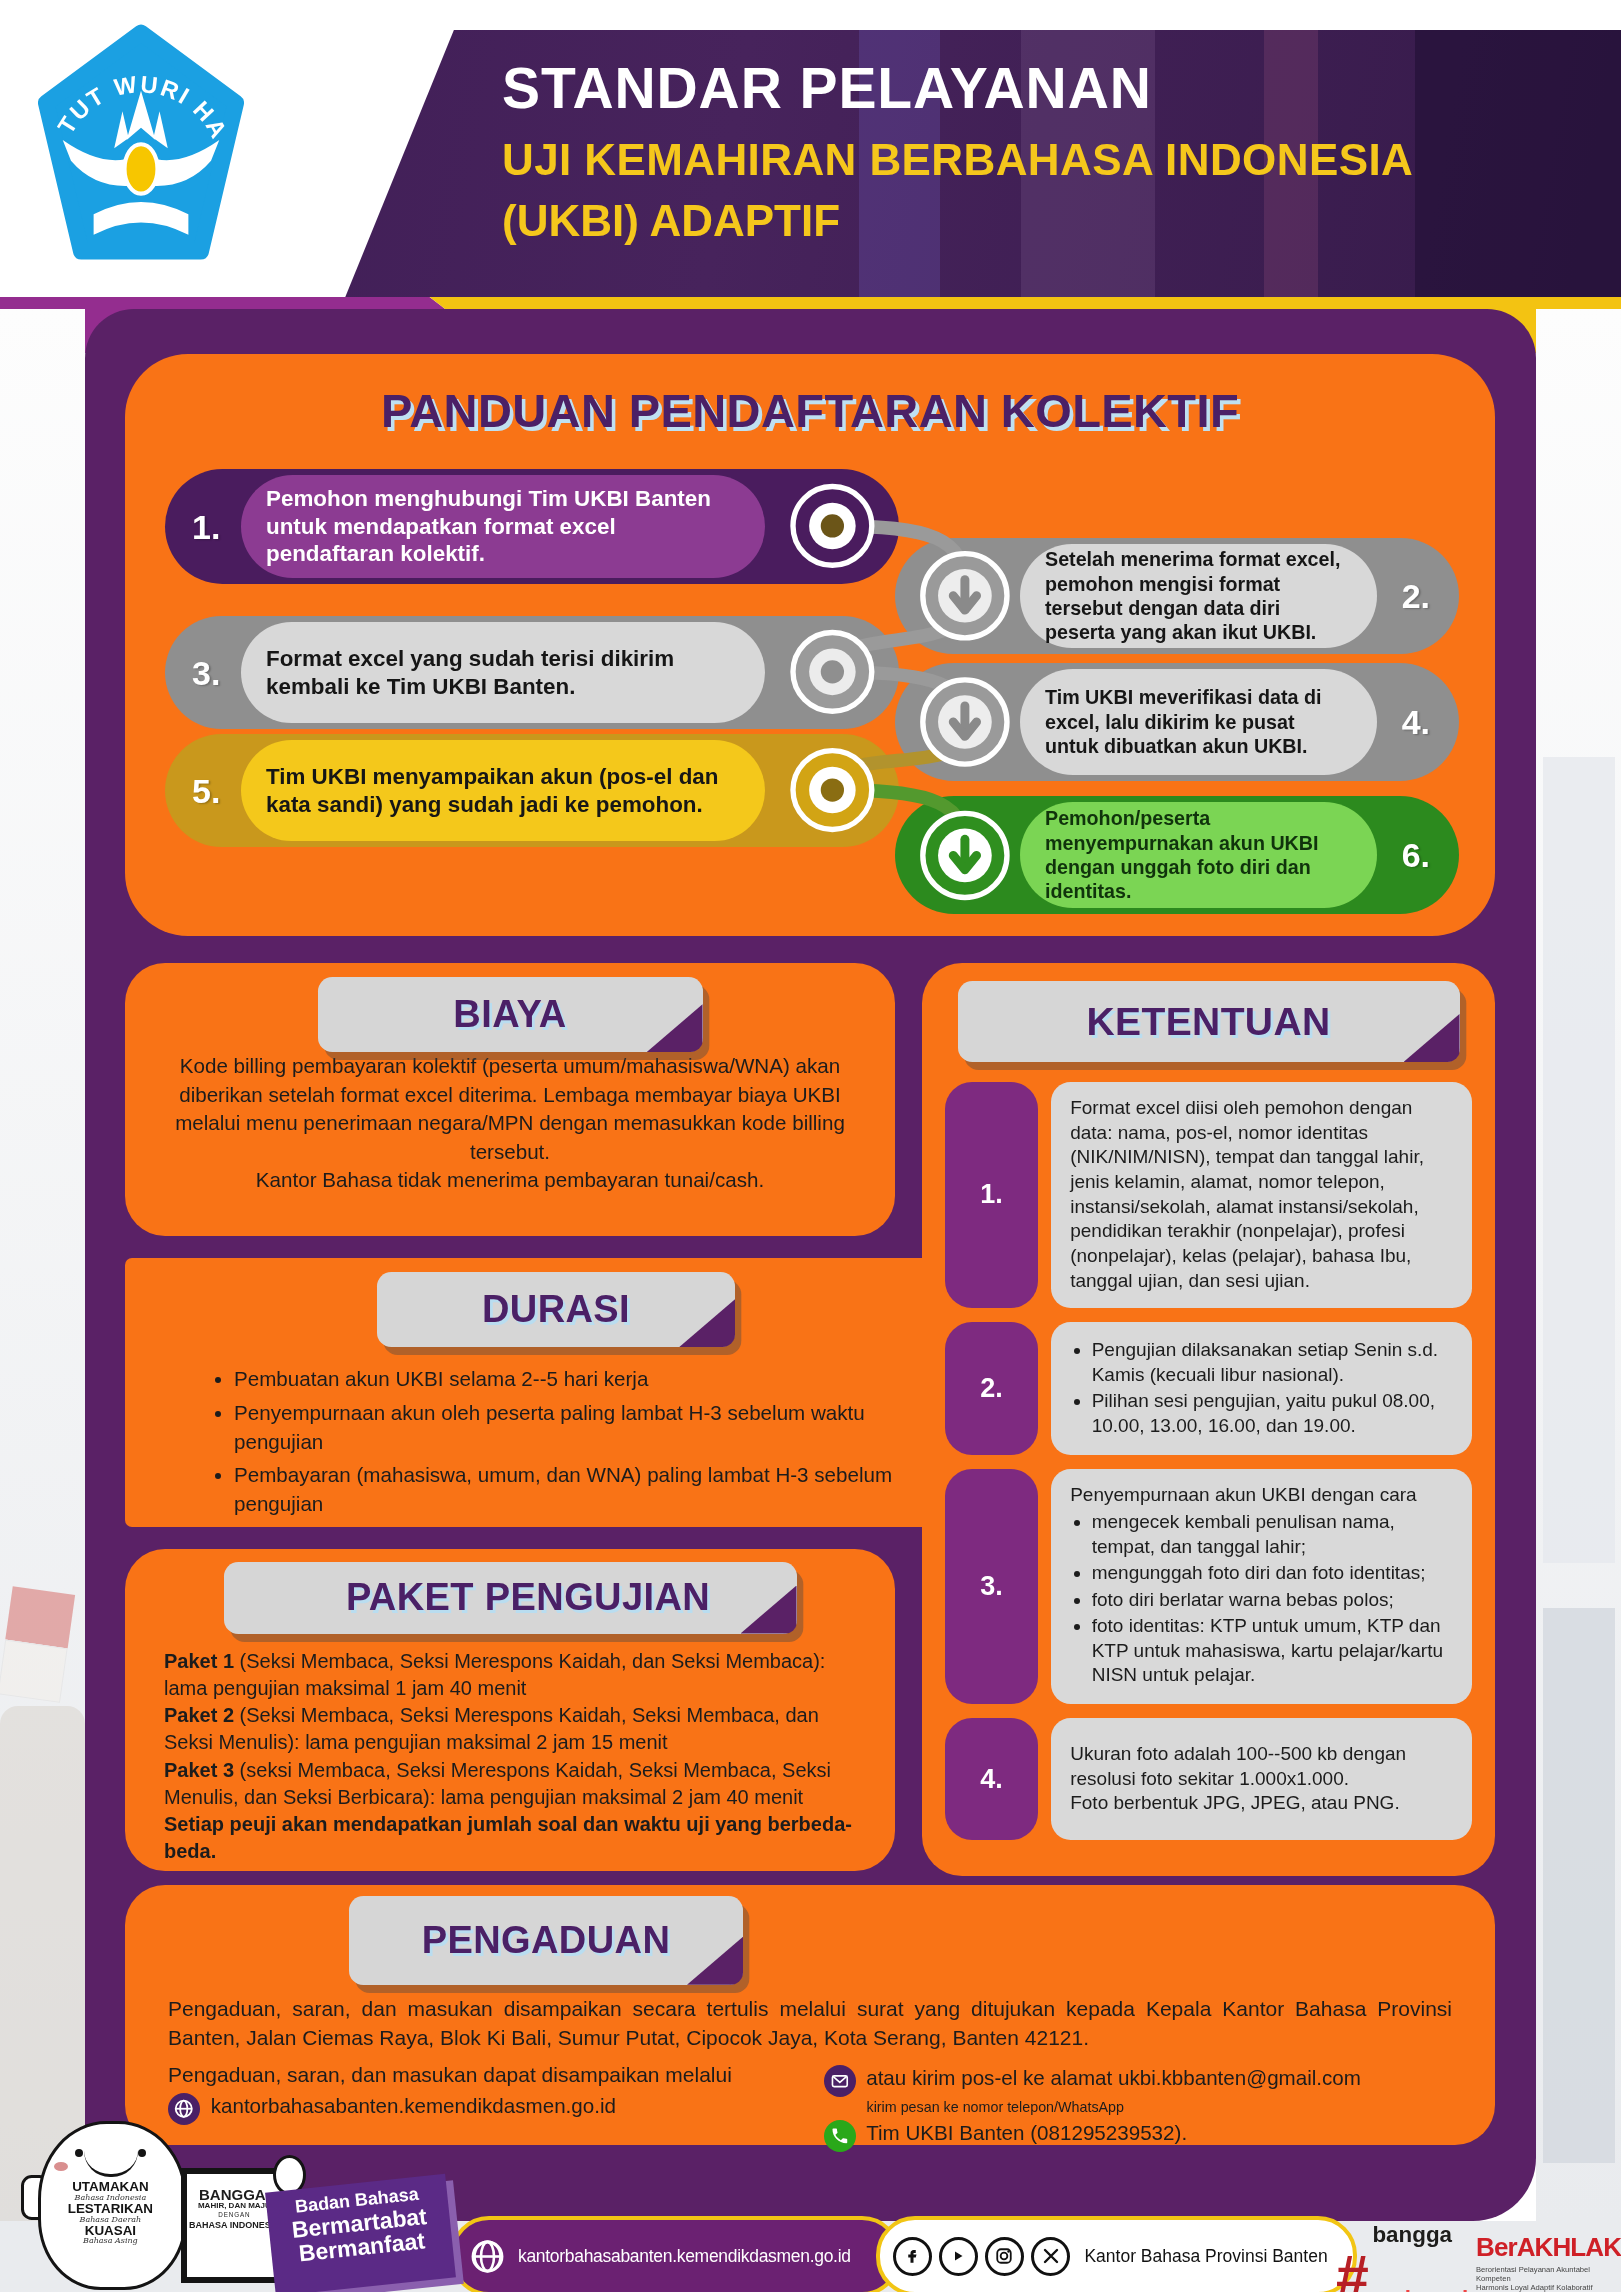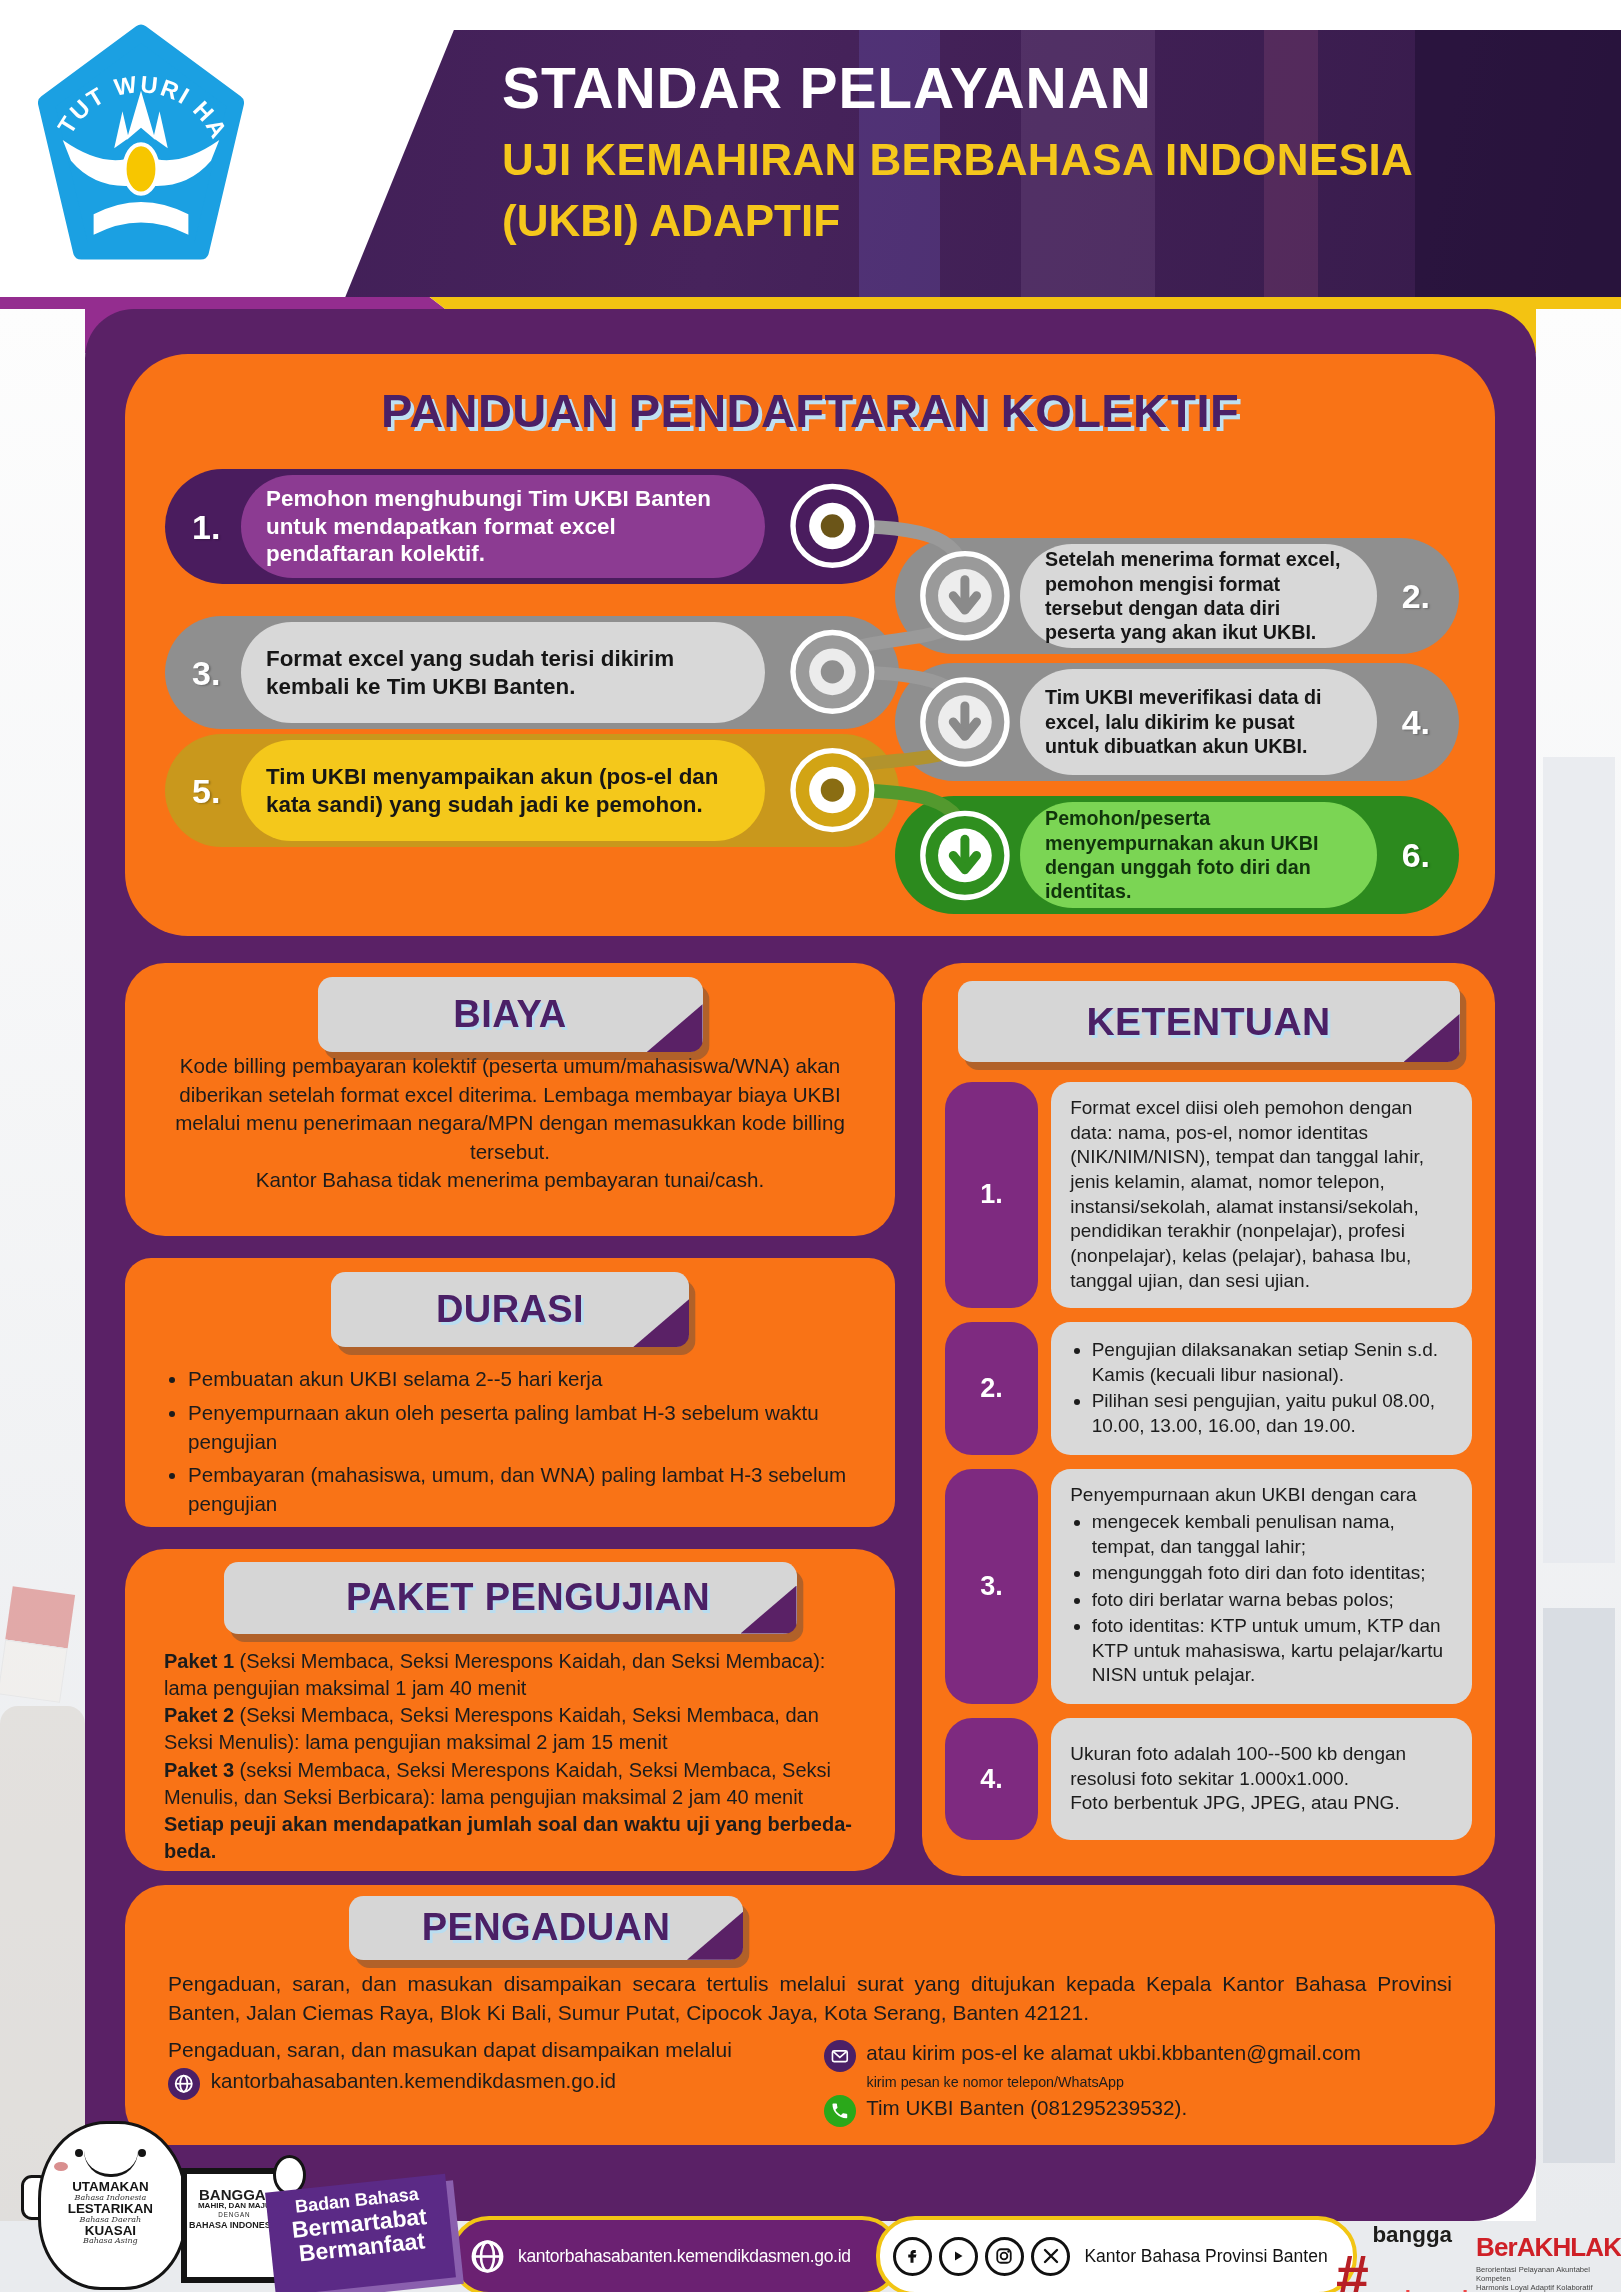--- a/index.html
+++ b/index.html
@@ -68,30 +68,30 @@
   .pill.pl p{font-size:22.4px;}
   .pill.pr p{font-size:19.7px;}
   .p1{background:#4a1c5e;} .p1 .inner{background:#8c3b92;} .p1 p{color:#ffffff;}
   .pg{background:#8f8f8f;} .pg .inner{background:#d8d8d8;} .pg p{color:#161616;}
   .p5{background:#c9981c;} .p5 .inner{background:#f4c81b;} .p5 p{color:#161616;}
   .p6{background:#2c8a1e;} .p6 .inner{background:#7bd554;} .p6 p{color:#10330c;}
   .flow-svg{position:absolute;left:0;top:0;width:1370px;height:582px;pointer-events:none;}
 
   
   .biaya{left:40px;top:654px;width:770px;height:273px;border-radius:40px;}
-  .durasi{left:40px;top:949px;width:770px;height:269px;border-radius:26px;}
+  .durasi{left:40px;top:949px;width:770px;height:269px;border-radius:7px;padding-left:46px;}
   .paket{left:40px;top:1240px;width:770px;height:322px;border-radius:40px;}
   .ketentuan{left:837px;top:654px;width:573px;height:913px;border-radius:40px;}
   .pengaduan{left:40px;top:1576px;width:1370px;height:260px;border-radius:40px;}
 
   .tab-biaya{width:385px;height:75px;margin:14.3px auto 0;} .tab-biaya span{font-size:38px;}
   .tab-durasi{width:358px;height:75px;margin:14.3px auto 0;} .tab-durasi span{font-size:38px;}
   .tab-paket{width:573px;height:72px;margin:12.5px auto 0;} .tab-paket span{font-size:38px;margin-left:36px;}
   .tab-ket{width:502px;height:81px;margin:18px auto 0;} .tab-ket span{font-size:39px;}
-  .tab-peng{width:394px;height:64px;margin:10.7px 0 0 224px;} .tab-peng span{font-size:38px;}
+  .tab-peng{width:394px;height:89px;margin:10.7px 0 0 224px;} .tab-peng span{font-size:38px;}
 
   .biaya .body{padding:0 38px 0;text-align:center;font-size:20.6px;line-height:1.38;}
   .biaya .body p{margin:0;}
   .durasi ul{margin:18px 36px 0 63px;padding:0;font-size:20.6px;line-height:1.38;}
   .durasi li{margin-bottom:5.4px;}
   .paket .body{padding:14.3px 39px 0;font-size:20px;line-height:1.36;}
   .paket .body p{margin:0;}
   .bold{font-weight:bold;}
 
   .ketentuan .rows{display:flex;flex-direction:column;gap:14.3px;padding:19.7px 23px 21.5px;height:758px;}

